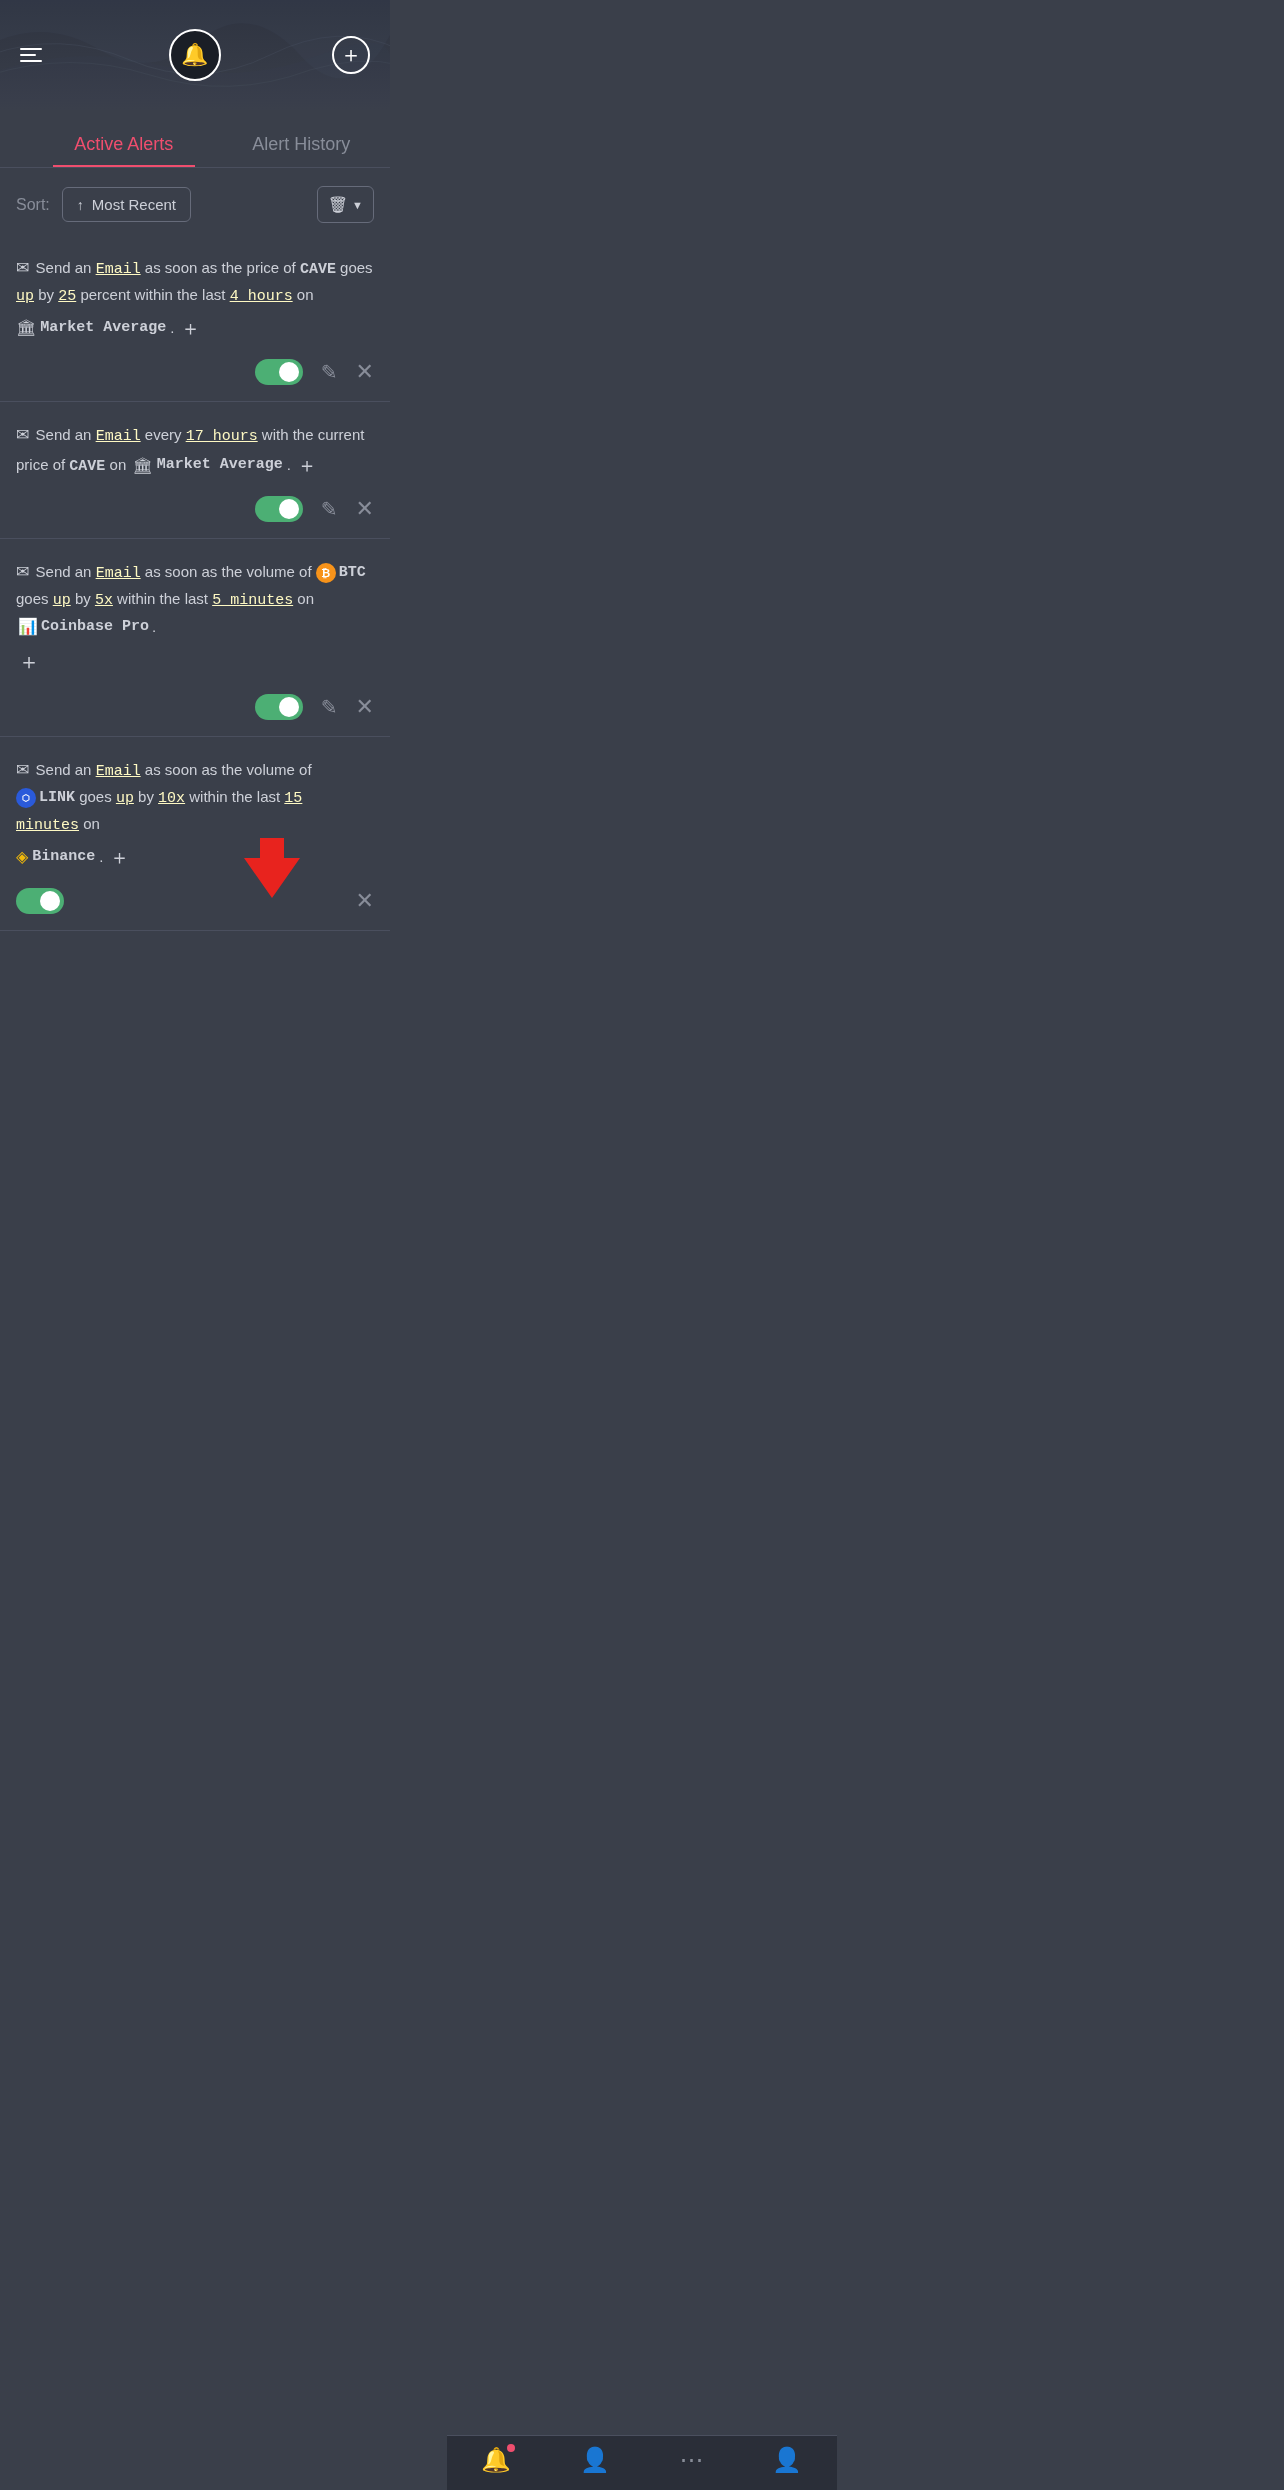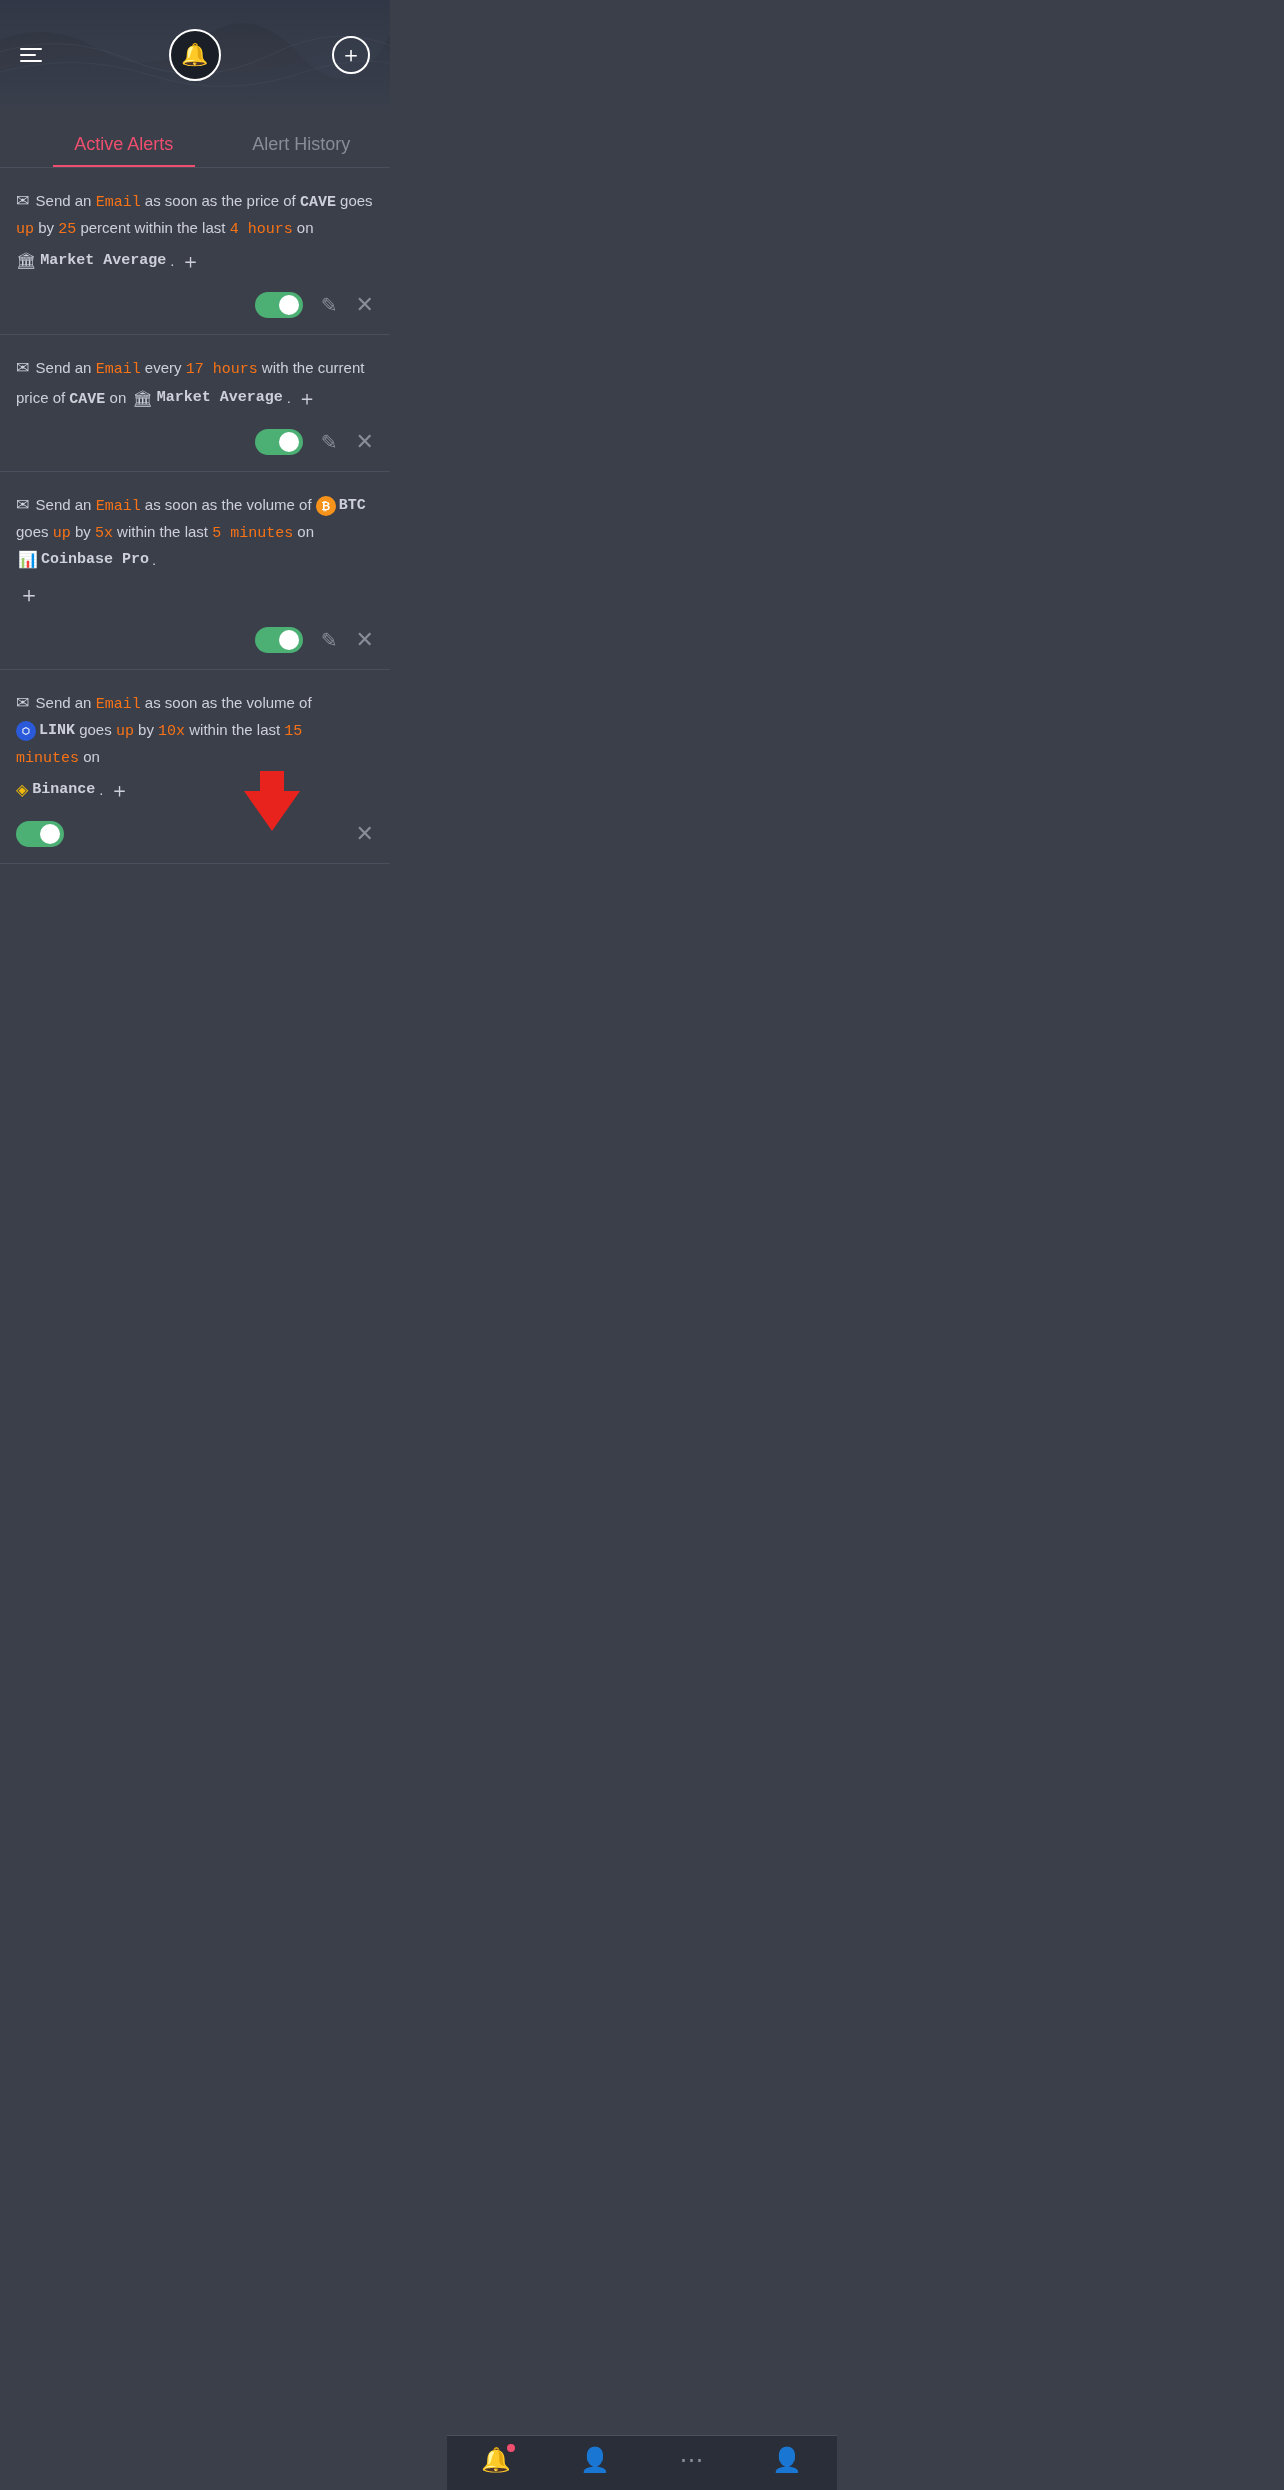--- a/index.html
+++ b/index.html
@@ -313,22 +313,23 @@
 
     .alert-line .mono {
       font-family: 'Courier New', monospace;
       font-weight: 700;
       color: #cdd0d8;
       text-align: center;
     }
 
     .alert-line .green {
       font-family: 'Courier New', monospace;
-      color: #f97316;
+      color: #fef9c3;
       font-weight: 500;
+      text-decoration: underline;
     }
 
     
     .header svg {
       position: absolute;
       inset: 0;
       width: 100%;
       height: 100%;
       opacity: 0.2;
     }
@@ -367,20 +368,32 @@
   <div class="tab active">
     <span>Active Alerts</span>
   </div>
   <div class="tab inactive">
     <span>Alert History</span>
   </div>
 </div>
 
 <div class="main-content">
 
+  <div class="sort-bar">
+    <span class="sort-label">Sort:</span>
+    <button class="sort-button">
+      <span class="sort-arrow">↑</span>
+      <span>Most Recent</span>
+    </button>
+    <div class="spacer"></div>
+    <button class="delete-button">
+      <span style="font-size:16px;">🗑</span>
+      <span style="font-size:11px;">▼</span>
+    </button>
+  </div>
 
   <div class="alert-card">
     <div class="alert-line">
       <span class="env-icon">✉</span>
       Send an <span class="green">Email</span> as soon as the price of <span class="mono">CAVE</span> goes <span class="green">up</span> by <span class="green">25</span> percent within the last <span class="green">4 hours</span> on
       <br>
       <span style="display:inline-flex;align-items:center;gap:4px;margin-top:2px;">
         <span style="font-size:16px;">🏛</span>
         <span class="mono">Market Average</span>.
         <span class="plus-add">＋</span>

